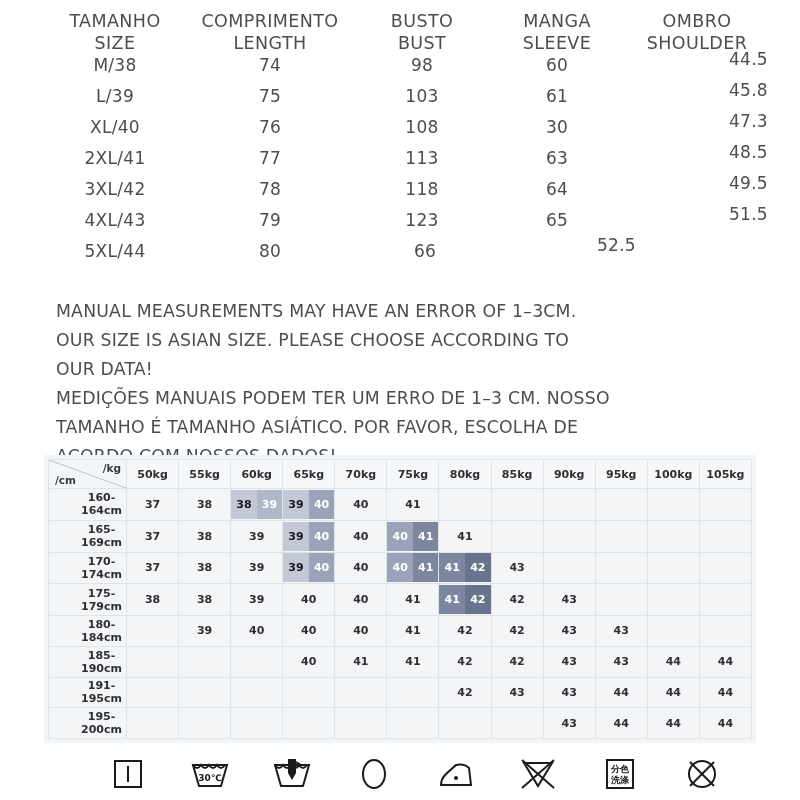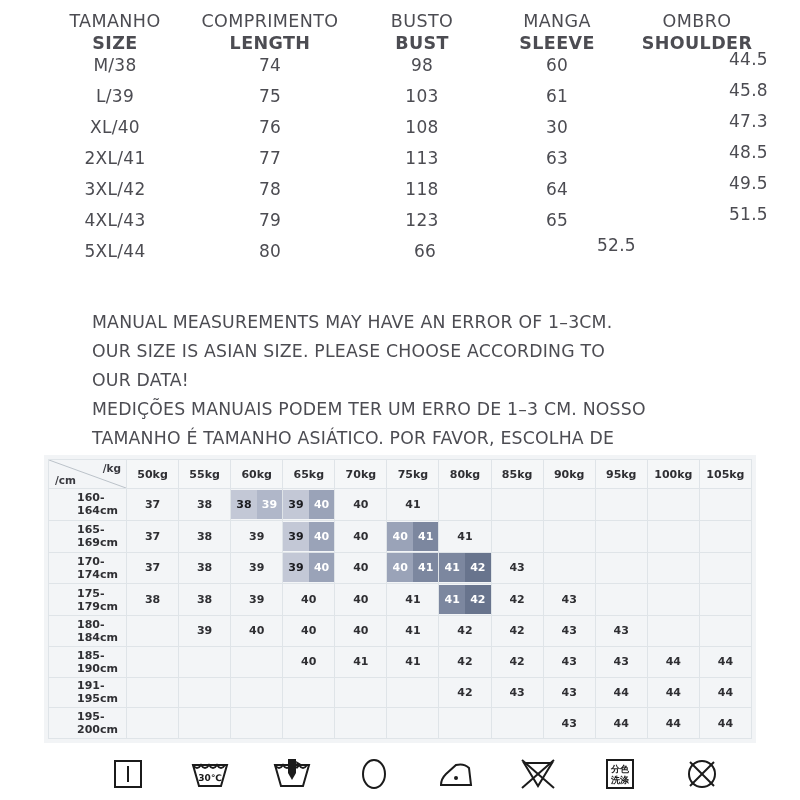--- a/index.html
+++ b/index.html
@@ -24,21 +24,21 @@
   }
   .spec-head .hcell {
     text-align: center;
     color: #4c4c52;
     font-family: "DejaVu Sans", sans-serif;
     font-size: 17.5px;
     letter-spacing: 0.4px;
     line-height: 1.28;
   }
   .spec-head .hcell .l1 { display: block; }
-  .spec-head .hcell .l2 { display: block; font-weight: bold; }
+  .spec-head .hcell .l2 { display: block; }
 
   .spec-row {
     display: flex;
     align-items: baseline;
     height: 31px;
   }
   .spec-row .cell {
     color: #4c4c52;
     font-family: "DejaVu Sans", sans-serif;
     font-size: 17px;
@@ -51,23 +51,22 @@
   .c2 { width: 132px; }
   .c3 { width: 138px; }
   .c4 { width: 142px; }
 
   .spec-row .c0 { text-align: center; }
   .spec-row .c4 { position: relative; top: -6px; text-align: right; }
 
   
   .notes {
     position: absolute;
-    left: 56px; top: 308px;
+    left: 56px; top: 297px;
     width: 706px;
-    margin-left: 36px;
   }
   .notes p {
     margin: 0;
     color: #4c4c52;
     font-family: "DejaVu Sans", sans-serif;
     font-size: 17.3px;
     letter-spacing: 0.2px;
     line-height: 29px;
   }
 
@@ -118,21 +117,21 @@
     font-size: 11px;
     font-weight: bold;
     color: #2f2f33;
     background: #f5f7f8;
   }
   table.hwgrid td.rowlbl {
     font-size: 11px;
     font-weight: bold;
     color: #2f2f33;
     background: #f3f5f7;
-    text-align: left;
+    text-align: center;
     padding-left: 28px;
   }
   
   td.lv0 { background: #f3f5f7; color: transparent; }
   td.lv1 { background: #dcdfe8; color: #1b1b1f; }
   td.lv2 { background: #c3c8d6; color: #1b1b1f; }
   td.lv3 { background: #b0b7c9; color: #ffffff; }
   td.lv4 { background: #9aa3b8; color: #ffffff; }
   td.lv5 { background: #7c879f; color: #ffffff; }
   td.lv6 { background: #6b7governor; }

